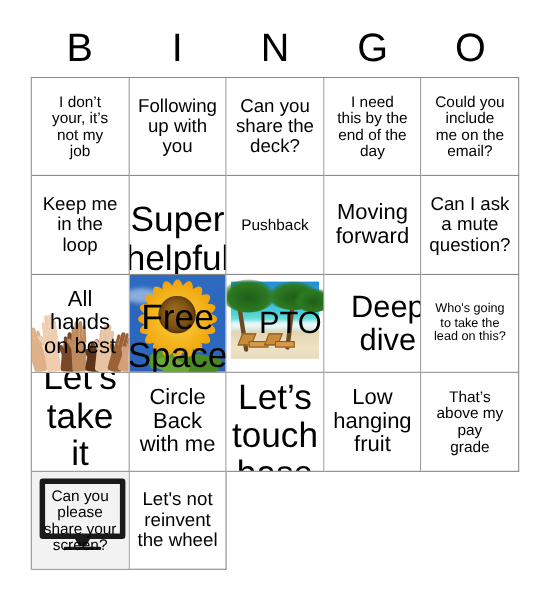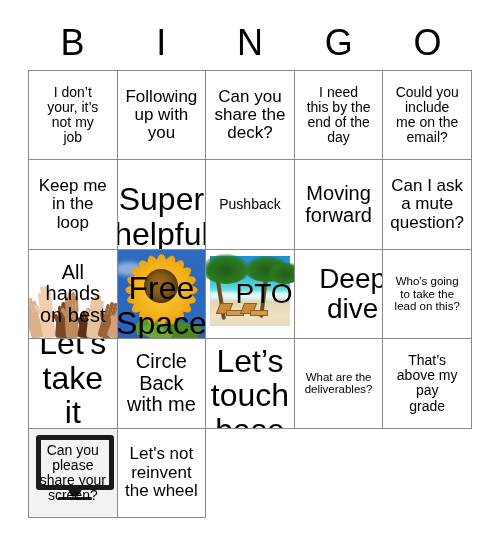--- a/index.html
+++ b/index.html
@@ -490,22 +490,23 @@
         <div class="cell-text t-lg">Circle
 Back
 with me</div>
       </div>
       <div class="cell">
         <div class="cell-text t-xl">Let’s
 touch
 base</div>
       </div>
       <div class="cell">
-        <div class="cell-text t-xs">What are the
-deliverables?</div>
+        <div class="cell-text t-lg">Low
+hanging
+fruit</div>
       </div>
       <div class="cell">
         <div class="cell-text t-sm">That’s
 above my
 pay
 grade</div>
       </div>
       <div class="cell">
         <div class="screenshare-cell-bg"></div>
         <div class="art art-monitor">

